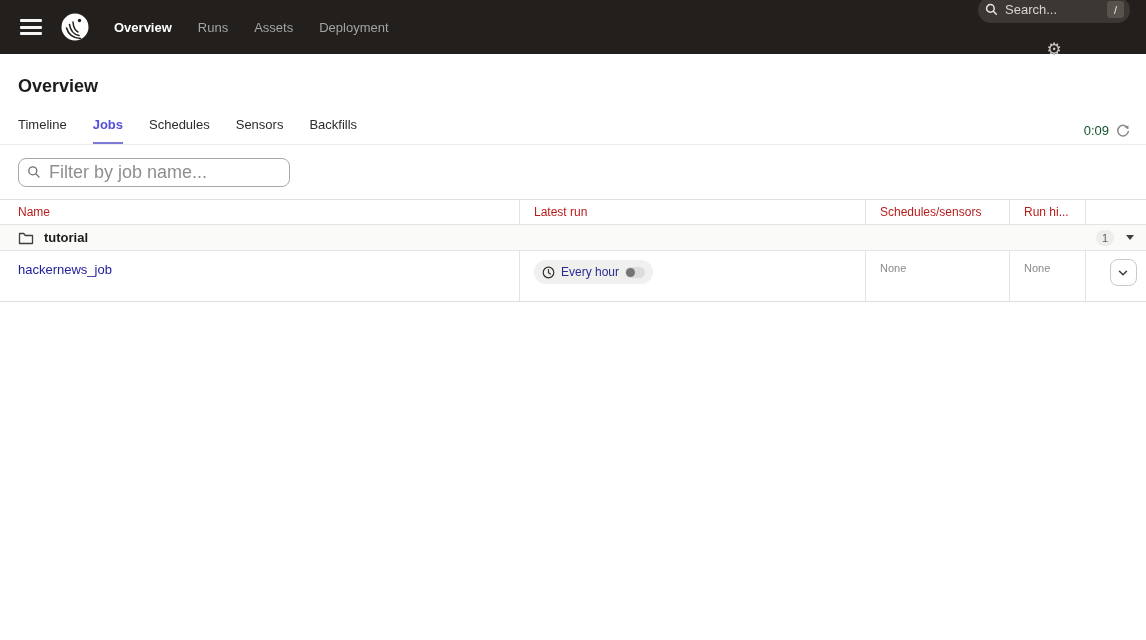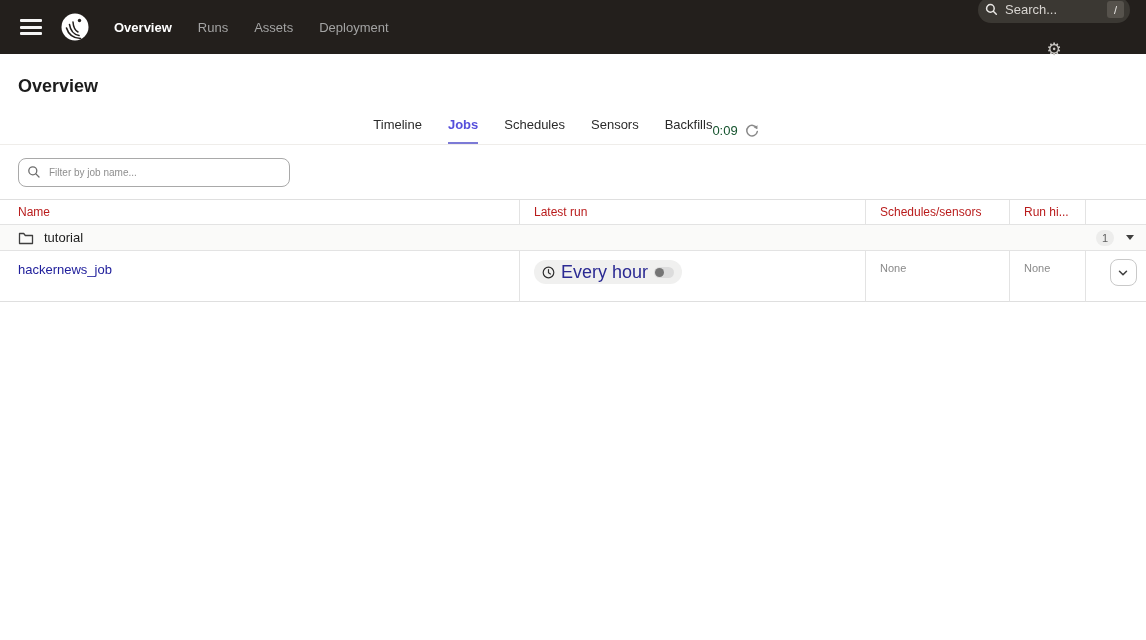--- a/index.html
+++ b/index.html
@@ -25,69 +25,69 @@
   .slashkey { width:17px; height:17px; background:#56524c; color:#e8e6e3;
     border-radius:3px; font-size:11px; display:flex; align-items:center;
     justify-content:center; flex:0 0 auto; }
   .gear { font-family:"DejaVu Sans", sans-serif; font-size:17px; color:#cbc8c4;
     cursor:pointer; line-height:1; }
 
   
   .page-title { font-size:18px; font-weight:700; color:#1c1c1c; padding:22px 18px 0 18px; }
 
   
-  .tabsrow { display:flex; align-items:flex-end; justify-content:center;
-    padding:0 16px 0 2px; margin-top:20px; border-bottom:1px solid #efedea; }
+  .tabsrow { display:flex; align-items:flex-end; justify-content:space-between;
+    padding:0 16px 0 18px; margin-top:20px; border-bottom:1px solid #efedea; }
   .tabs { display:flex; gap:26px; }
   .tab { font-size:13px; font-weight:500; color:#2b2b2b; padding-bottom:10px;
     border-bottom:2px solid transparent; cursor:pointer; }
   .tab.active { color:var(--accent,#564fdb); font-weight:700;
     border-bottom-color:#7c7ad6; }
   .refresh-group { display:flex; align-items:center; gap:7px; padding-bottom:6px; }
   .countdown { font-size:13px; color:#14532d; }
 
   
   .filterwrap { position:relative; margin:13px 0 0 18px; width:272px; }
   .filterwrap input { width:100%; height:29px; border:1px solid #a9a9a9;
-    border-radius:8px; padding:0 10px 0 30px; font-size:10px; color:#1c1c1c;
+    border-radius:8px; padding:0 10px 0 30px; font-size:18px; color:#1c1c1c;
     outline:none; font-family:"Liberation Sans", sans-serif; }
   .filterwrap input::placeholder { color:#8f8f8f; }
   .filterwrap .mag { position:absolute; left:9px; top:7px; }
 
   
   .jobs-table { margin-top:12px; border-top:1px solid #dfdfdf; }
   .grid { display:grid; grid-template-columns:520px 346px 144px 76px 60px; }
   .thead .cell { height:25px; font-size:12px; color:#b91c1c; display:flex;
     align-items:center; padding-left:14px; border-right:1px solid #e3e3e3;
     border-bottom:1px solid #e3e3e3; white-space:nowrap; overflow:hidden; }
   .thead .cell:first-child { padding-left:18px; }
   .thead .cell:last-child { border-right:none; }
 
   .grouprow { height:26px; background:#fafaf9; border-bottom:1px solid #e3e3e3;
     display:flex; align-items:center; padding:0 12px 0 18px; cursor:pointer; }
-  .grouprow .gname { font-size:13px; font-weight:400; color:#1c1c1c; margin-left:10px; }
+  .grouprow .gname { font-size:13px; font-weight:700; color:#1c1c1c; margin-left:10px; }
   .grouprow .spacer { flex:1; }
   .countbadge { min-width:18px; height:16px; border-radius:9px; background:#ededec;
     color:#5f5f5f; font-size:11px; display:flex; align-items:center;
     justify-content:center; padding:0 5px; }
   .caret { width:0; height:0; border-left:4px solid transparent;
     border-right:4px solid transparent; border-top:5px solid #3f3f3f;
     margin-left:12px; cursor:pointer; }
 
   .jobrow .cell { border-right:1px solid #e3e3e3; border-bottom:1px solid #dfdfdf;
     height:51px; padding-left:14px; display:flex; align-items:flex-start; }
   .jobrow .cell:first-child { padding-left:18px; }
   .jobrow .cell:last-child { border-right:none; }
   .joblink { font-size:13px; color:#21209c; text-decoration:none; padding-top:11px;
     cursor:pointer; }
   .nonetext { font-size:11px; color:#8a8a8a; padding-top:11px; }
 
   .schedtag { margin-top:9px; height:24px; background:#f0f0ef; border-radius:12px;
     display:flex; align-items:center; gap:6px; padding:0 8px; cursor:pointer; }
-  .schedtag .tagtext { font-size:18px; color:#2b2a93; }
+  .schedtag .tagtext { font-size:12px; color:#2b2a93; }
   .toggle { width:20px; height:11px; background:#dcdcdc; border-radius:6px;
     position:relative; cursor:pointer; }
   .toggle .knob { position:absolute; left:1px; top:1px; width:9px; height:9px;
     border-radius:50%; background:#757575; }
 
   .rowmenu-btn { margin-top:8px; width:27px; height:27px; border:1px solid #c9c9c9;
     border-radius:8px; background:#fff; display:flex; align-items:center;
     justify-content:center; cursor:pointer; }
   .cell.actions { justify-content:center; }
 </style>

